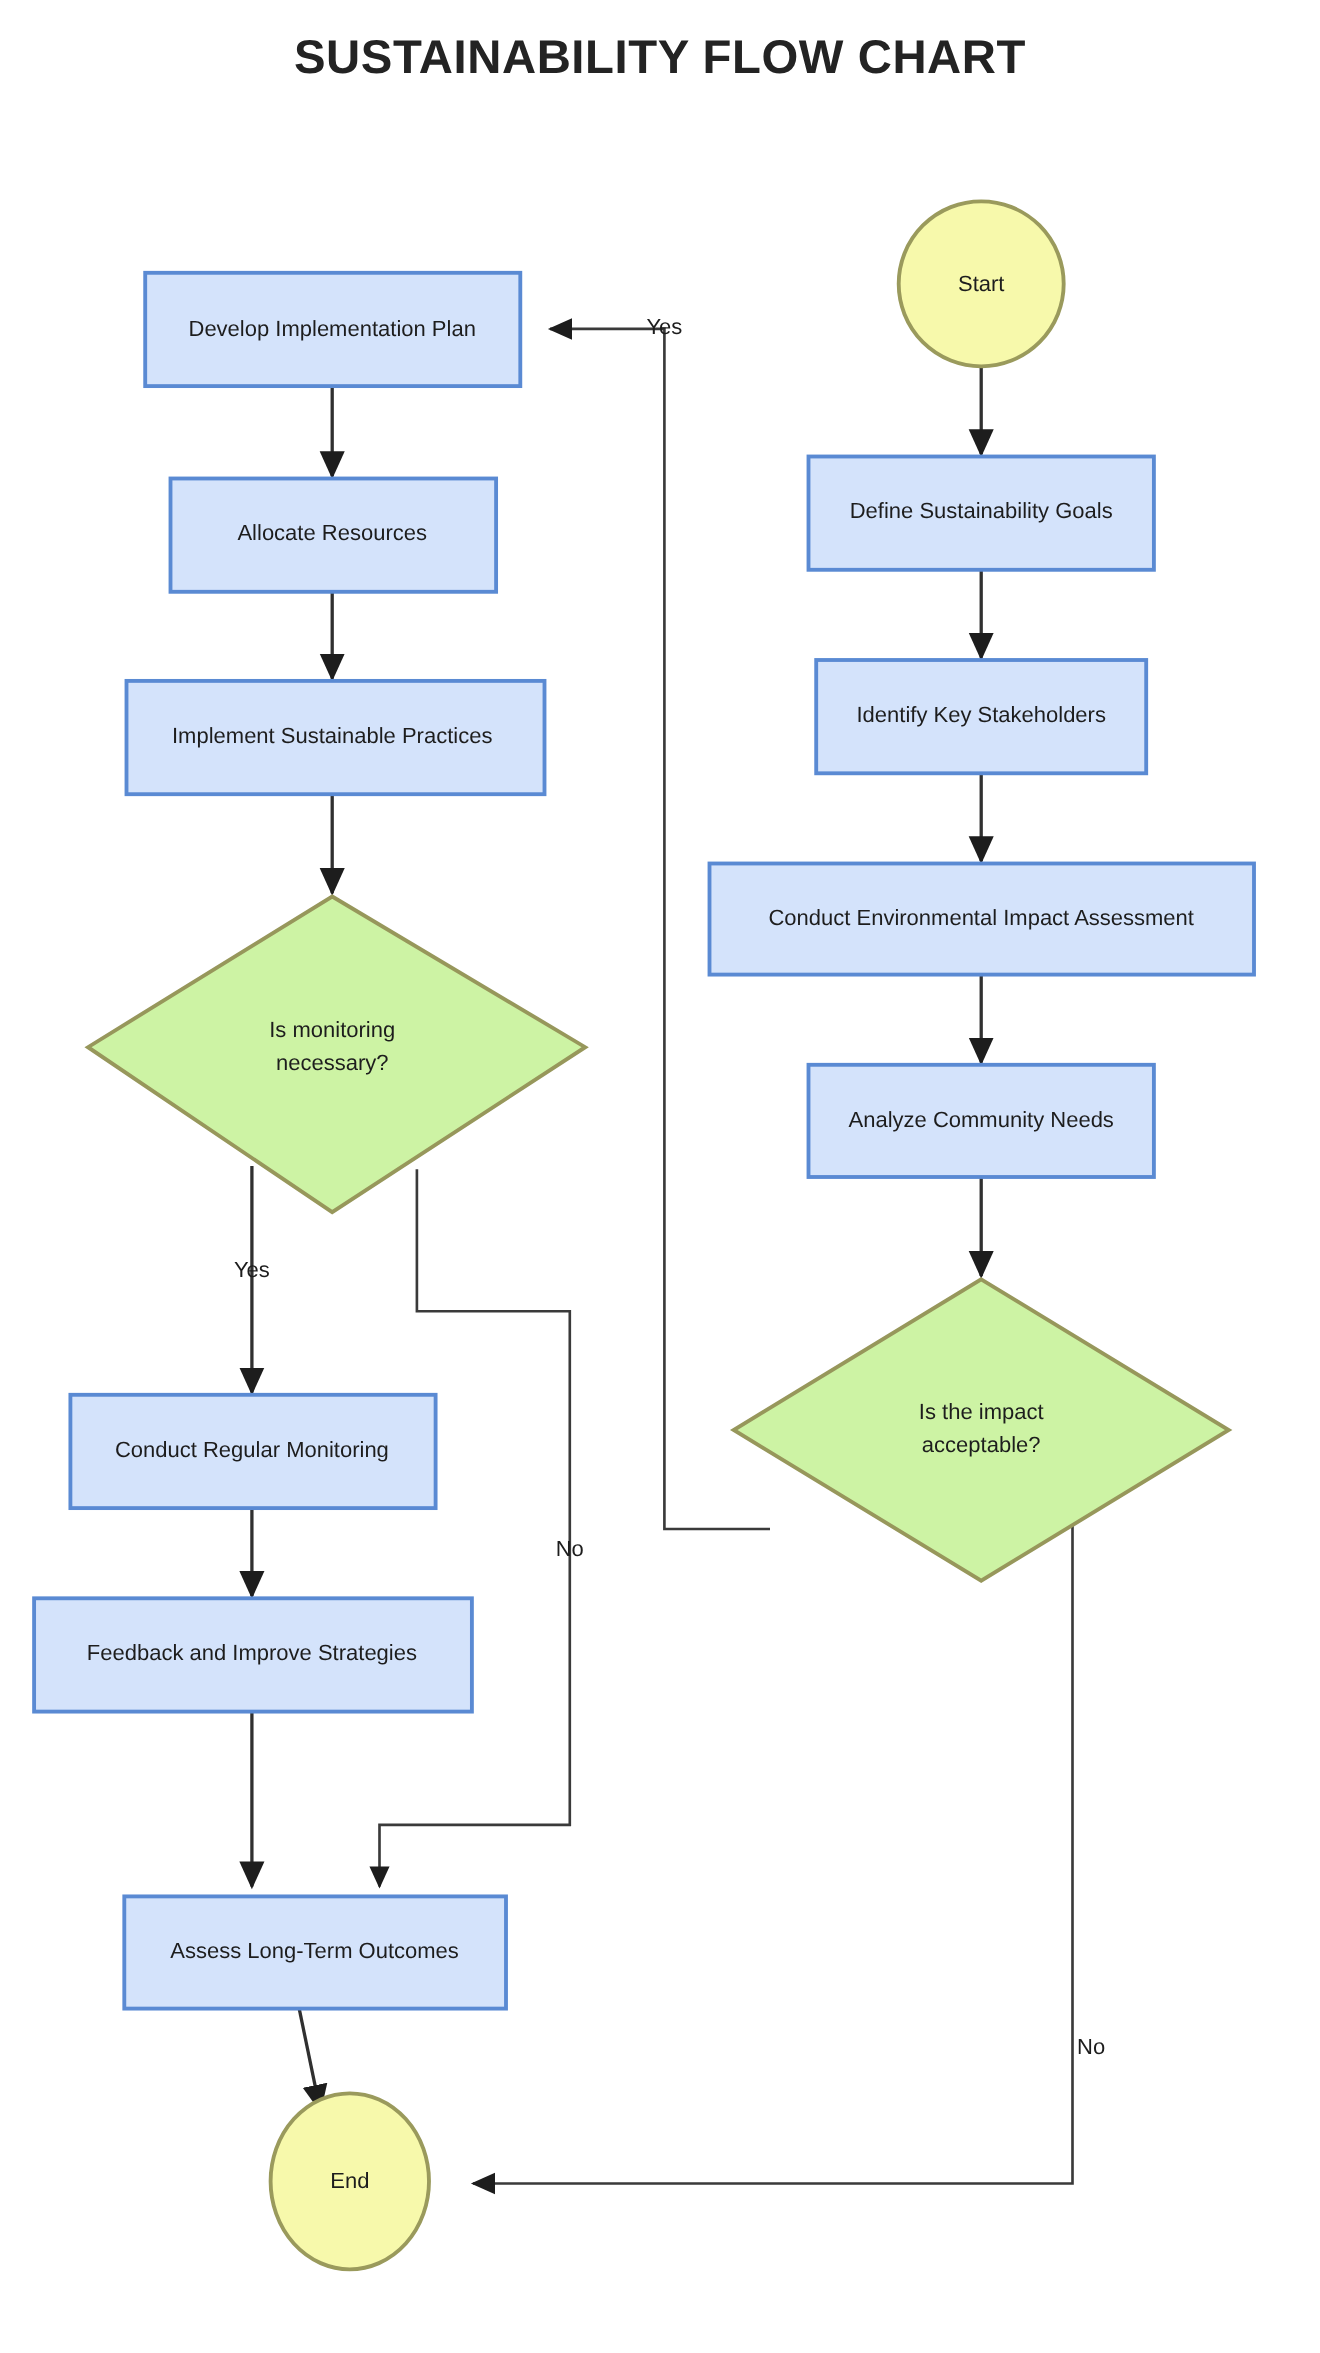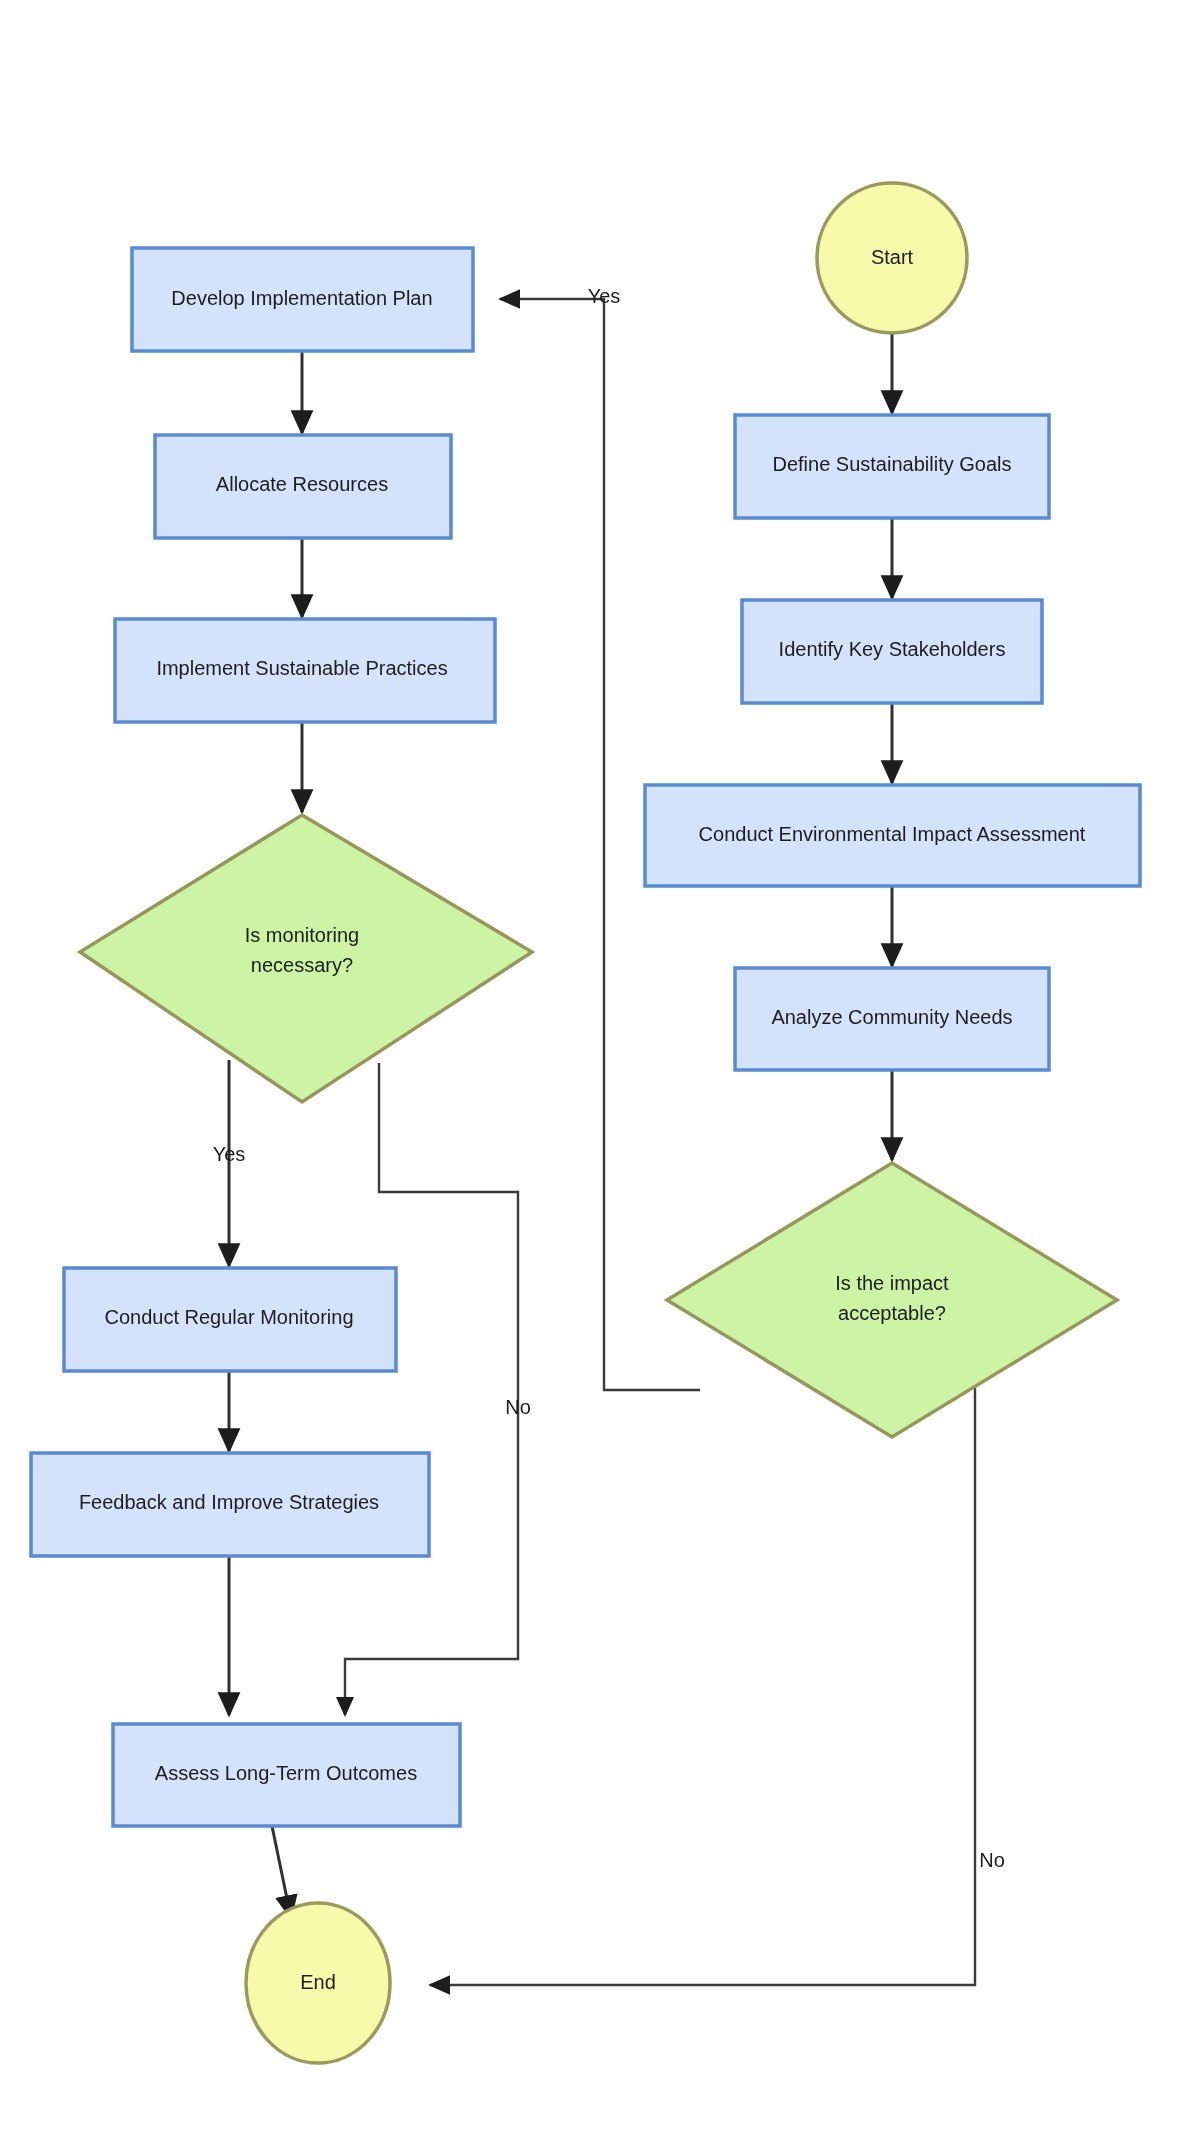--- a/index.html
+++ b/index.html
@@ -76,20 +76,21 @@
     fill: none;
     stroke: #3a3a3a;
     stroke-width: 2.4;
   }
 </style>
 </head>
 <body>
 
 <div id="canvas">
 
+  <div id="title">SUSTAINABILITY FLOW CHART</div>
 
   <svg id="diagram" viewBox="0 0 1200 2139">
     <defs>
       <marker id="arrow" markerWidth="9" markerHeight="9" refX="7.6" refY="4.5" orient="auto" markerUnits="strokeWidth">
         <path d="M0,0.7 L8.4,4.5 L0,8.3 z" fill="#1d1d1d"></path>
       </marker>
       <marker id="arrow-thin" markerWidth="10" markerHeight="10" refX="8.4" refY="5" orient="auto" markerUnits="strokeWidth">
         <path d="M0,0.9 L9.2,5 L0,9.1 z" fill="#1d1d1d"></path>
       </marker>
     </defs>

